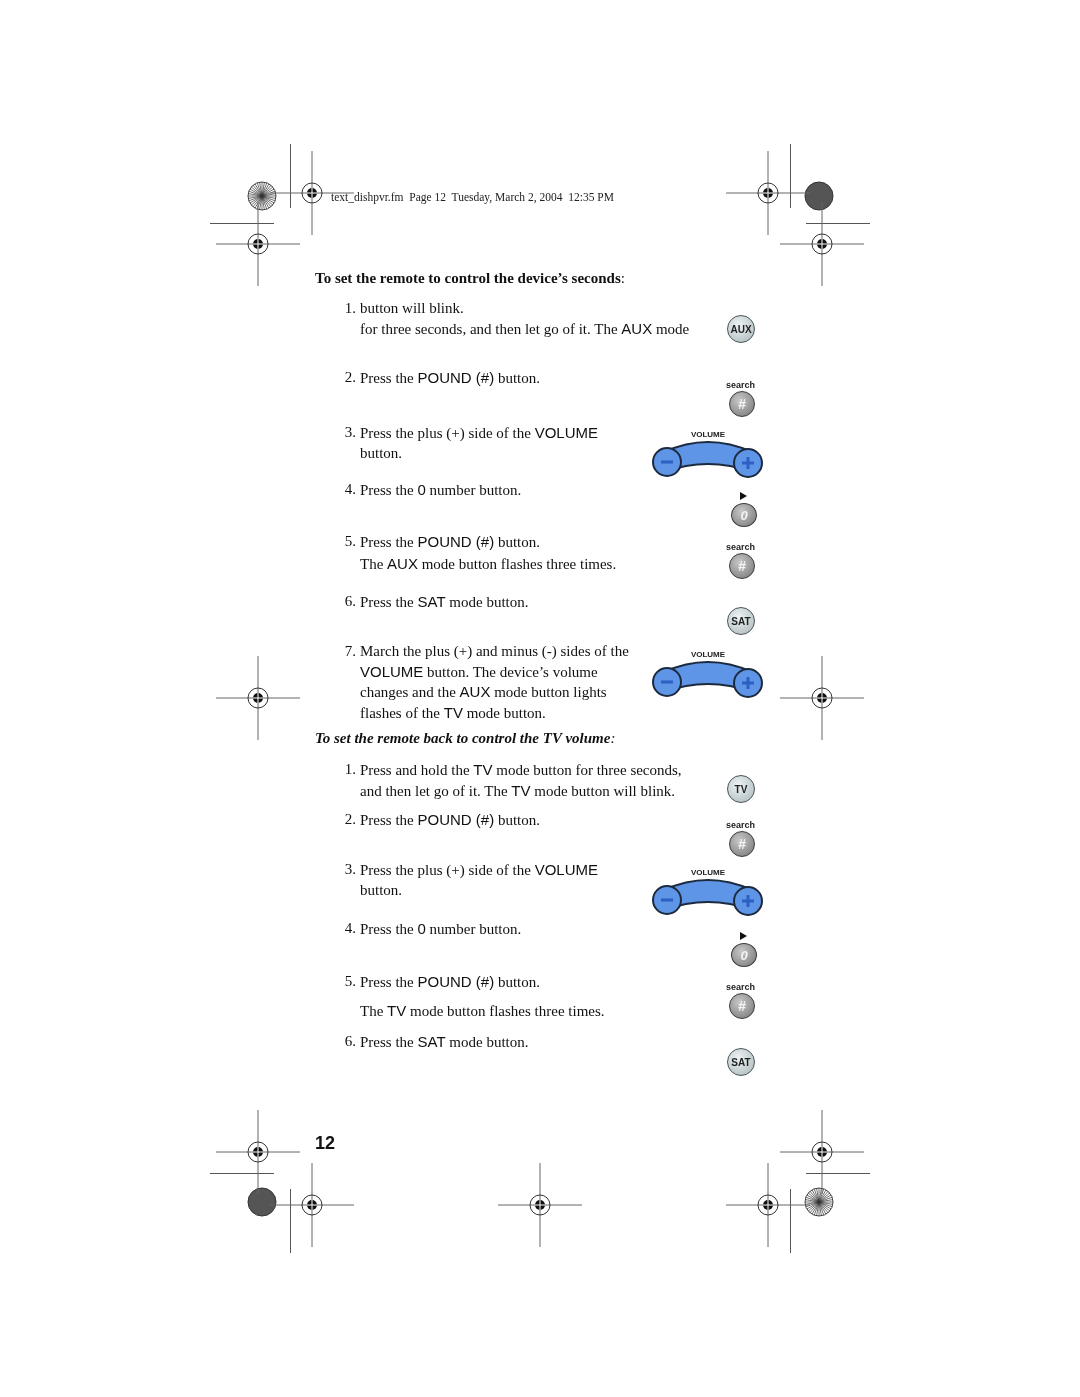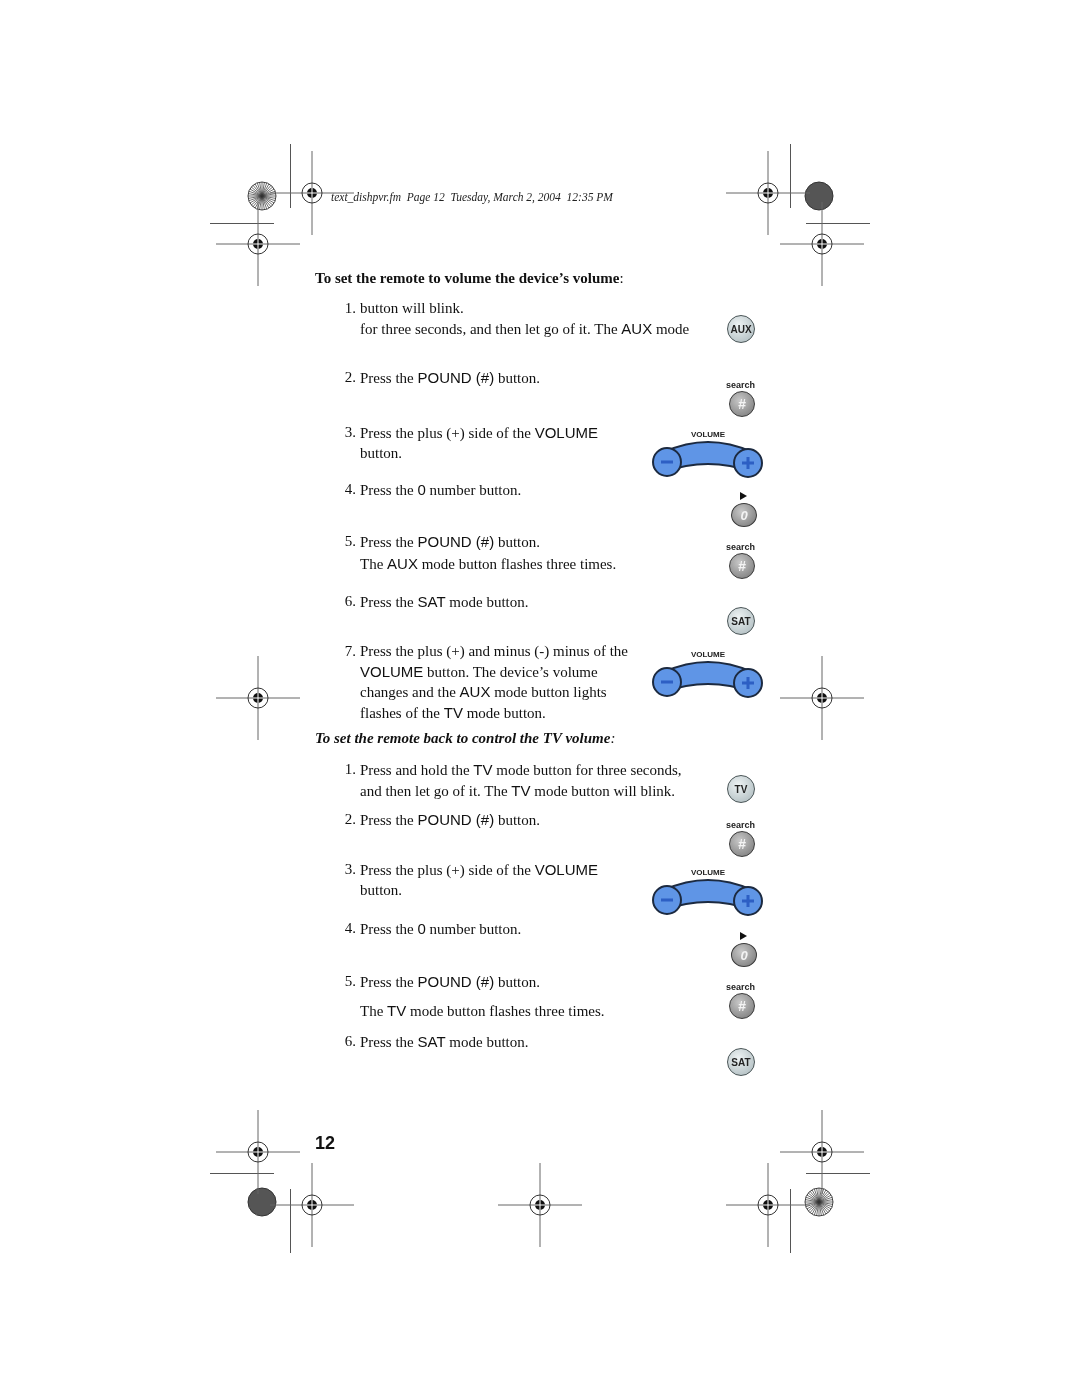--- a/index.html
+++ b/index.html
@@ -4,21 +4,21 @@
 <style>
   html, body { margin: 0; padding: 0; background: #ffffff; }
   body { width: 1080px; height: 1397px; position: relative; overflow: hidden;
          font-family: "Liberation Serif", "DejaVu Serif", serif; color: #111; }
   .hline { position: absolute; height: 1px; background: #555; }
   .vline { position: absolute; width: 1px; background: #555; }
   .reg { position: absolute; width: 22px; height: 22px; }
   .reg svg { width: 22px; height: 22px; display: block; }
   .disc { position: absolute; width: 30px; height: 30px; border-radius: 50%; }
   .disc svg { display:block; width:30px; height:30px; }
-  .header-line { position: absolute; left: 331px; top: 191px; font-size: 11.5px; color: #222; white-space: pre; font-style: italic; }
+  .header-line { position: absolute; left: 331px; top: 191px; font-size: 11.5px; color: #222; white-space: pre; }
   .section-title { position: absolute; left: 315px; font-size: 15px; font-weight: bold; }
   .section-title .colon { font-weight: normal; }
   .step { position: absolute; left: 338px; font-size: 15px; line-height: 19.5px; }
   .step .num { position: absolute; left: 0; width: 18px; text-align: right; }
   .step .txt { margin-left: 22px; display: block; }
   .sans { font-family: "Liberation Sans", "DejaVu Sans", sans-serif; font-size: 15px; }
   .note { position: absolute; left: 360px; font-size: 15px; }
   .page-num { position: absolute; left: 315px; top: 1133px; font-family: "Liberation Sans", sans-serif;
               font-weight: bold; font-size: 18px; }
   
@@ -264,21 +264,21 @@
     <circle cx="42" cy="42" r="5" fill="#111"></circle>
     <line x1="37" y1="42" x2="47" y2="42" stroke="#fff" stroke-width="1"></line>
     <line x1="42" y1="37" x2="42" y2="47" stroke="#fff" stroke-width="1"></line>
       </svg>
     </div>
   </div>
 
 <div class="header-line">text_dishpvr.fm  Page 12  Tuesday, March 2, 2004  12:35 PM</div>
 
 <div class="section-title" style="top:270px;">
-  <span>To set the remote to volume the device’s volume</span><span class="colon">:</span>
+  <span>To set the remote to control the device’s seconds</span><span class="colon">:</span>
 </div>
 
 <div class="step" style="top:299px;">
   <span class="num">1.</span>
   <span class="txt">button will blink.</span>
   <span class="txt"><span>for three seconds, and then let go of it. The </span><span class="sans">AUX</span><span> mode</span></span>
 </div>
 <div class="modebtn" style="left:727px;top:315px;">AUX</div>
 
 <div class="step" style="top:368px;">
@@ -325,21 +325,21 @@
 <div class="poundbtn" style="left:729px;top:553px;">#</div>
 
 <div class="step" style="top:592px;">
   <span class="num">6.</span>
   <span class="txt"><span>Press the </span><span class="sans">SAT</span><span> mode button.</span></span>
 </div>
 <div class="modebtn" style="left:727px;top:607px;">SAT</div>
 
 <div class="step" style="top:642px;">
   <span class="num">7.</span>
-  <span class="txt">Press the plus (+) and minus (-) minus of the</span>
+  <span class="txt">March the plus (+) and minus (-) sides of the</span>
   <span class="txt"><span class="sans">VOLUME</span><span> button. The device’s volume</span></span>
   <span class="txt"><span>changes and the </span><span class="sans">AUX</span><span> mode button lights</span></span>
   <span class="txt"><span>flashes of the </span><span class="sans">TV</span><span> mode button.</span></span>
 </div>
 <div class="volume vol-slot" style="left:650px;top:648px;">
     <svg width="116" height="62" viewBox="0 0 116 62">
     <text x="58" y="9" text-anchor="middle" font-family="Liberation Sans, sans-serif" font-weight="bold" font-size="8" fill="#222">VOLUME</text>
     <path d="M14 24 Q58 4 102 24 L102 44 Q58 28 14 44 Z" fill="#5f95e6" stroke="#1c2a40" stroke-width="2"></path>
     <g>
         <circle cx="17" cy="34" r="14" fill="#5f95e6" stroke="#1c2a40" stroke-width="2"></circle>

